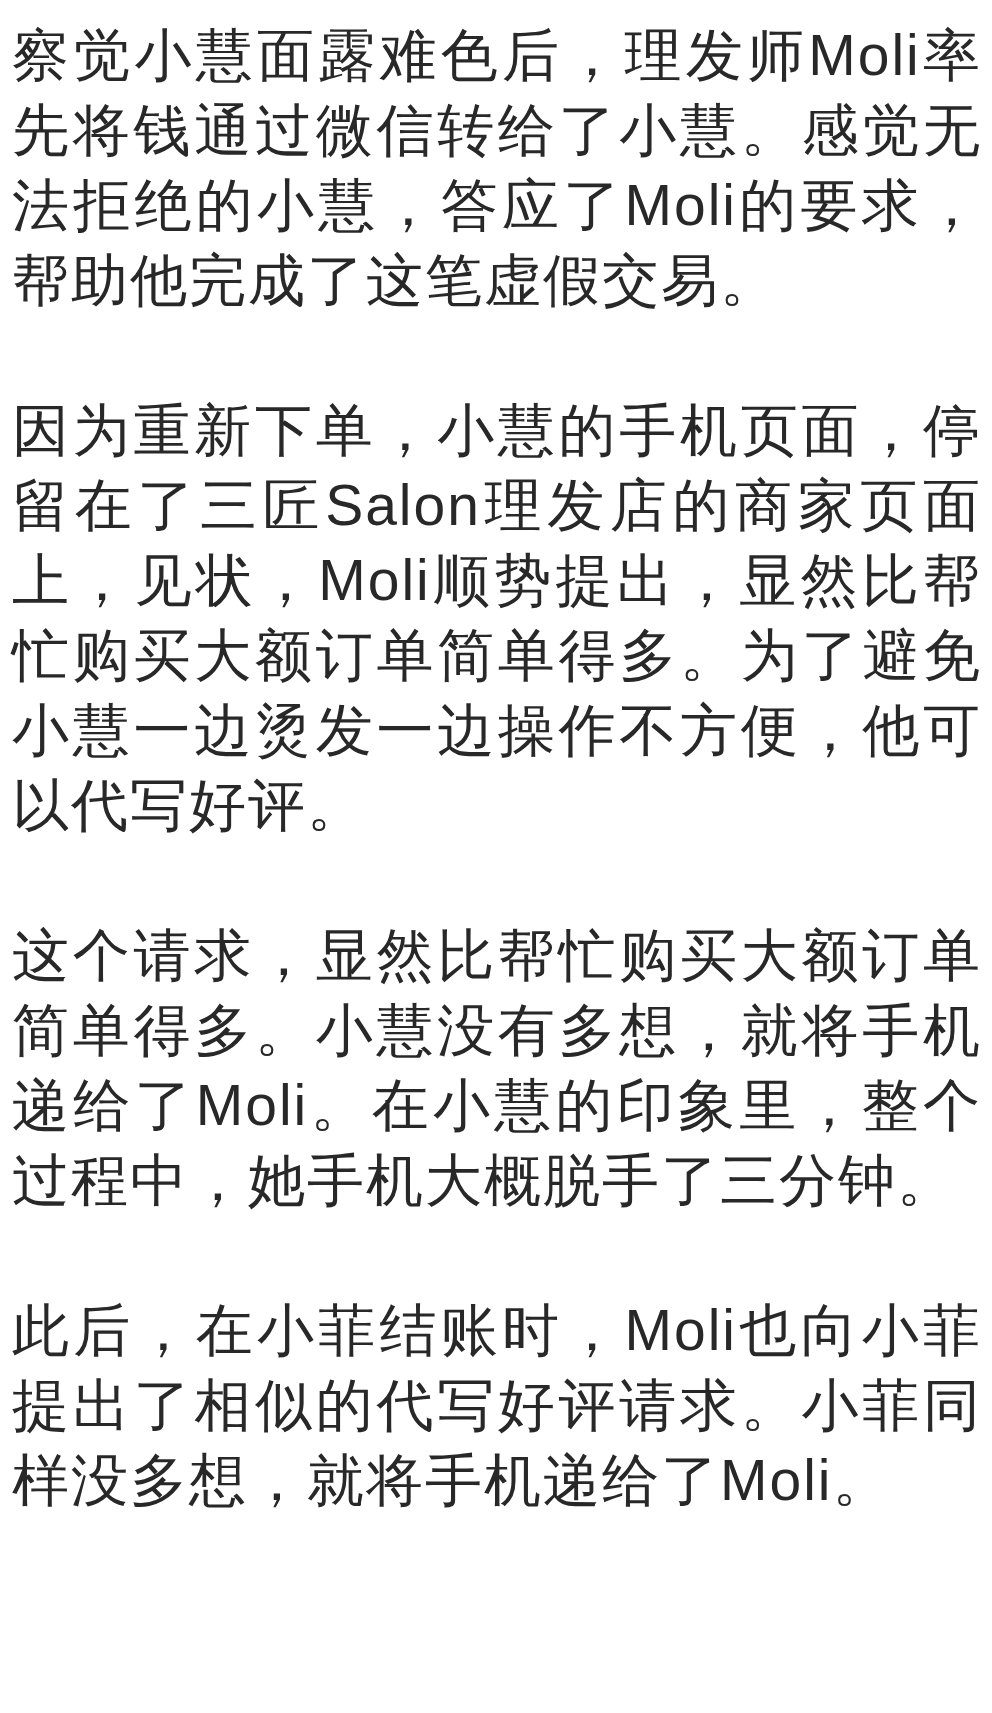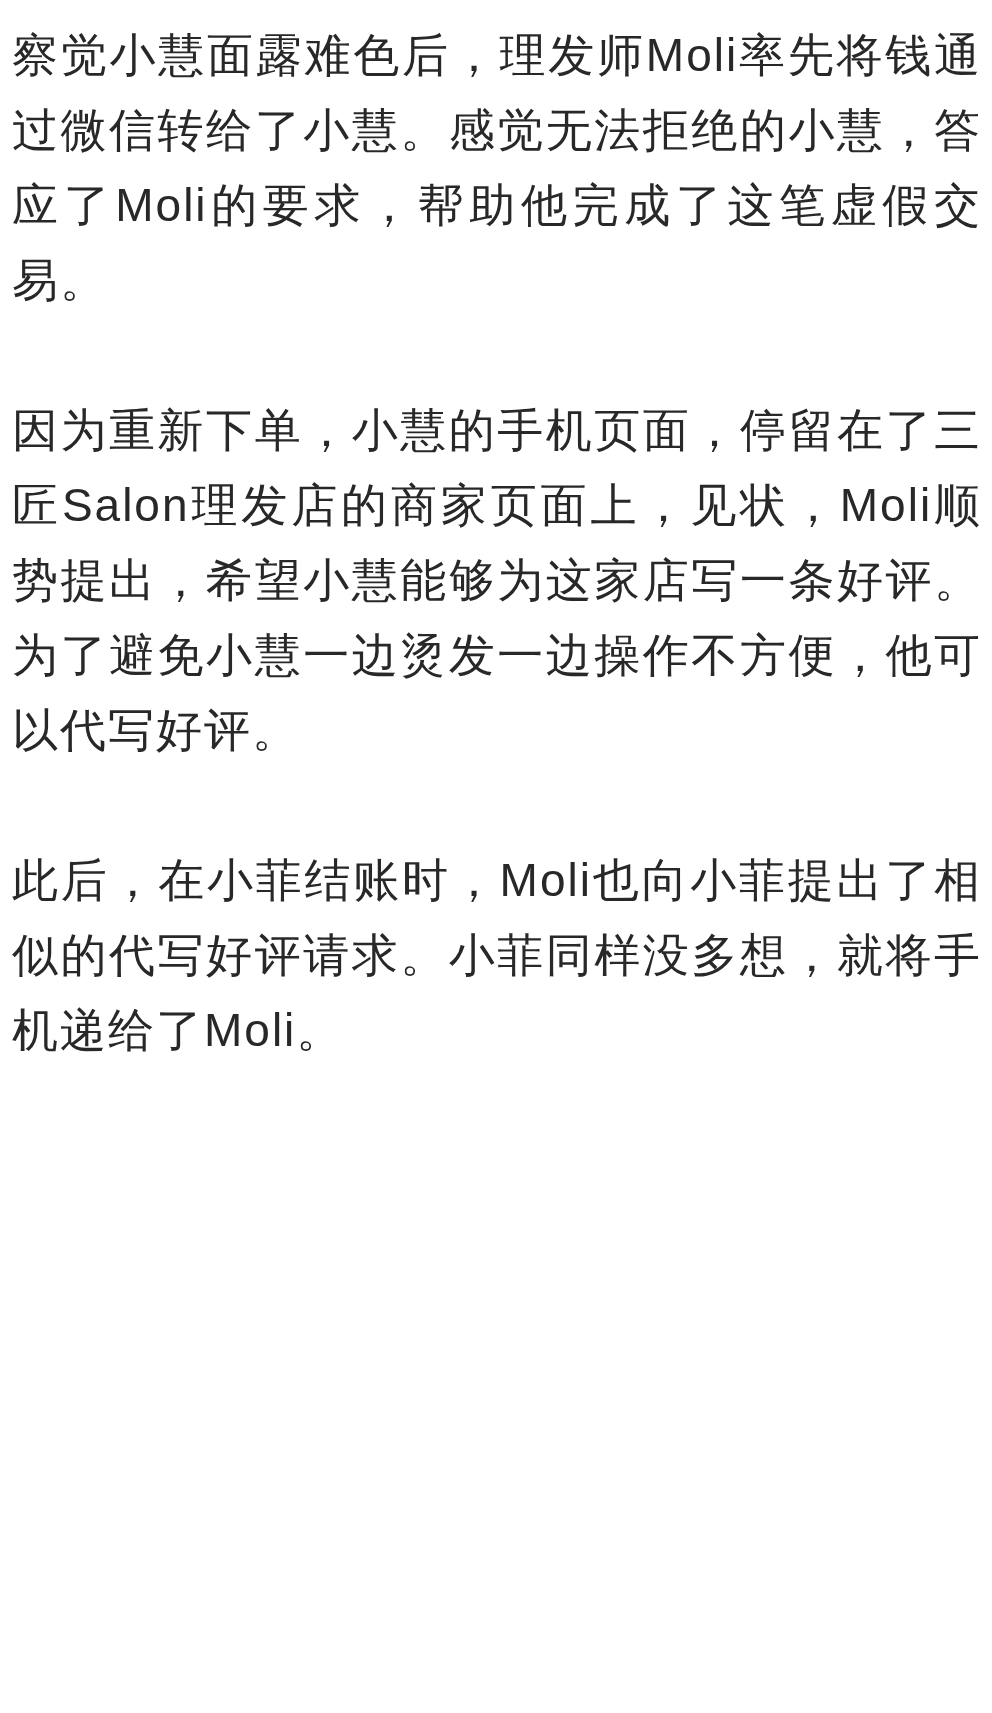--- a/index.html
+++ b/index.html
@@ -12,33 +12,34 @@
     min-height: 1713px;
     font-family: "Liberation Sans", "DejaVu Sans", sans-serif;
   }
   .article {
     box-sizing: border-box;
     width: 992px;
     padding: 18px 10px 10px 12px;
   }
   .article p {
     margin: 0 0 75px 0;
-    font-size: 46px;
+    font-size: 57px;
     line-height: 75px;
     letter-spacing: 2px;
     font-weight: 400;
     color: #282828;
     text-align: justify;
     text-justify: inter-ideograph;
     word-break: break-all;
   }
   .article p:last-child {
     margin-bottom: 0;
   }
 </style>
 </head>
 <body>
 
 <div class="article">
   <p>察觉小慧面露难色后，理发师Moli率先将钱通过微信转给了小慧。感觉无法拒绝的小慧，答应了Moli的要求，帮助他完成了这笔虚假交易。</p>
-  <p>因为重新下单，小慧的手机页面，停留在了三匠Salon理发店的商家页面上，见状，Moli顺势提出，希望小慧能够为这家店写一条好评。为了避免小慧一边烫发一边操作不方便，他可以代写好评。</p>
+  <p>因为重新下单，小慧的手机页面，停留在了三匠Salon理发店的商家页面上，见状，Moli顺势提出，显然比帮忙购买大额订单简单得多。为了避免小慧一边烫发一边操作不方便，他可以代写好评。</p>
+  <p>这个请求，显然比帮忙购买大额订单简单得多。小慧没有多想，就将手机递给了Moli。在小慧的印象里，整个过程中，她手机大概脱手了三分钟。</p>
   <p>此后，在小菲结账时，Moli也向小菲提出了相似的代写好评请求。小菲同样没多想，就将手机递给了Moli。</p>
 </div>
 
 </body></html>

